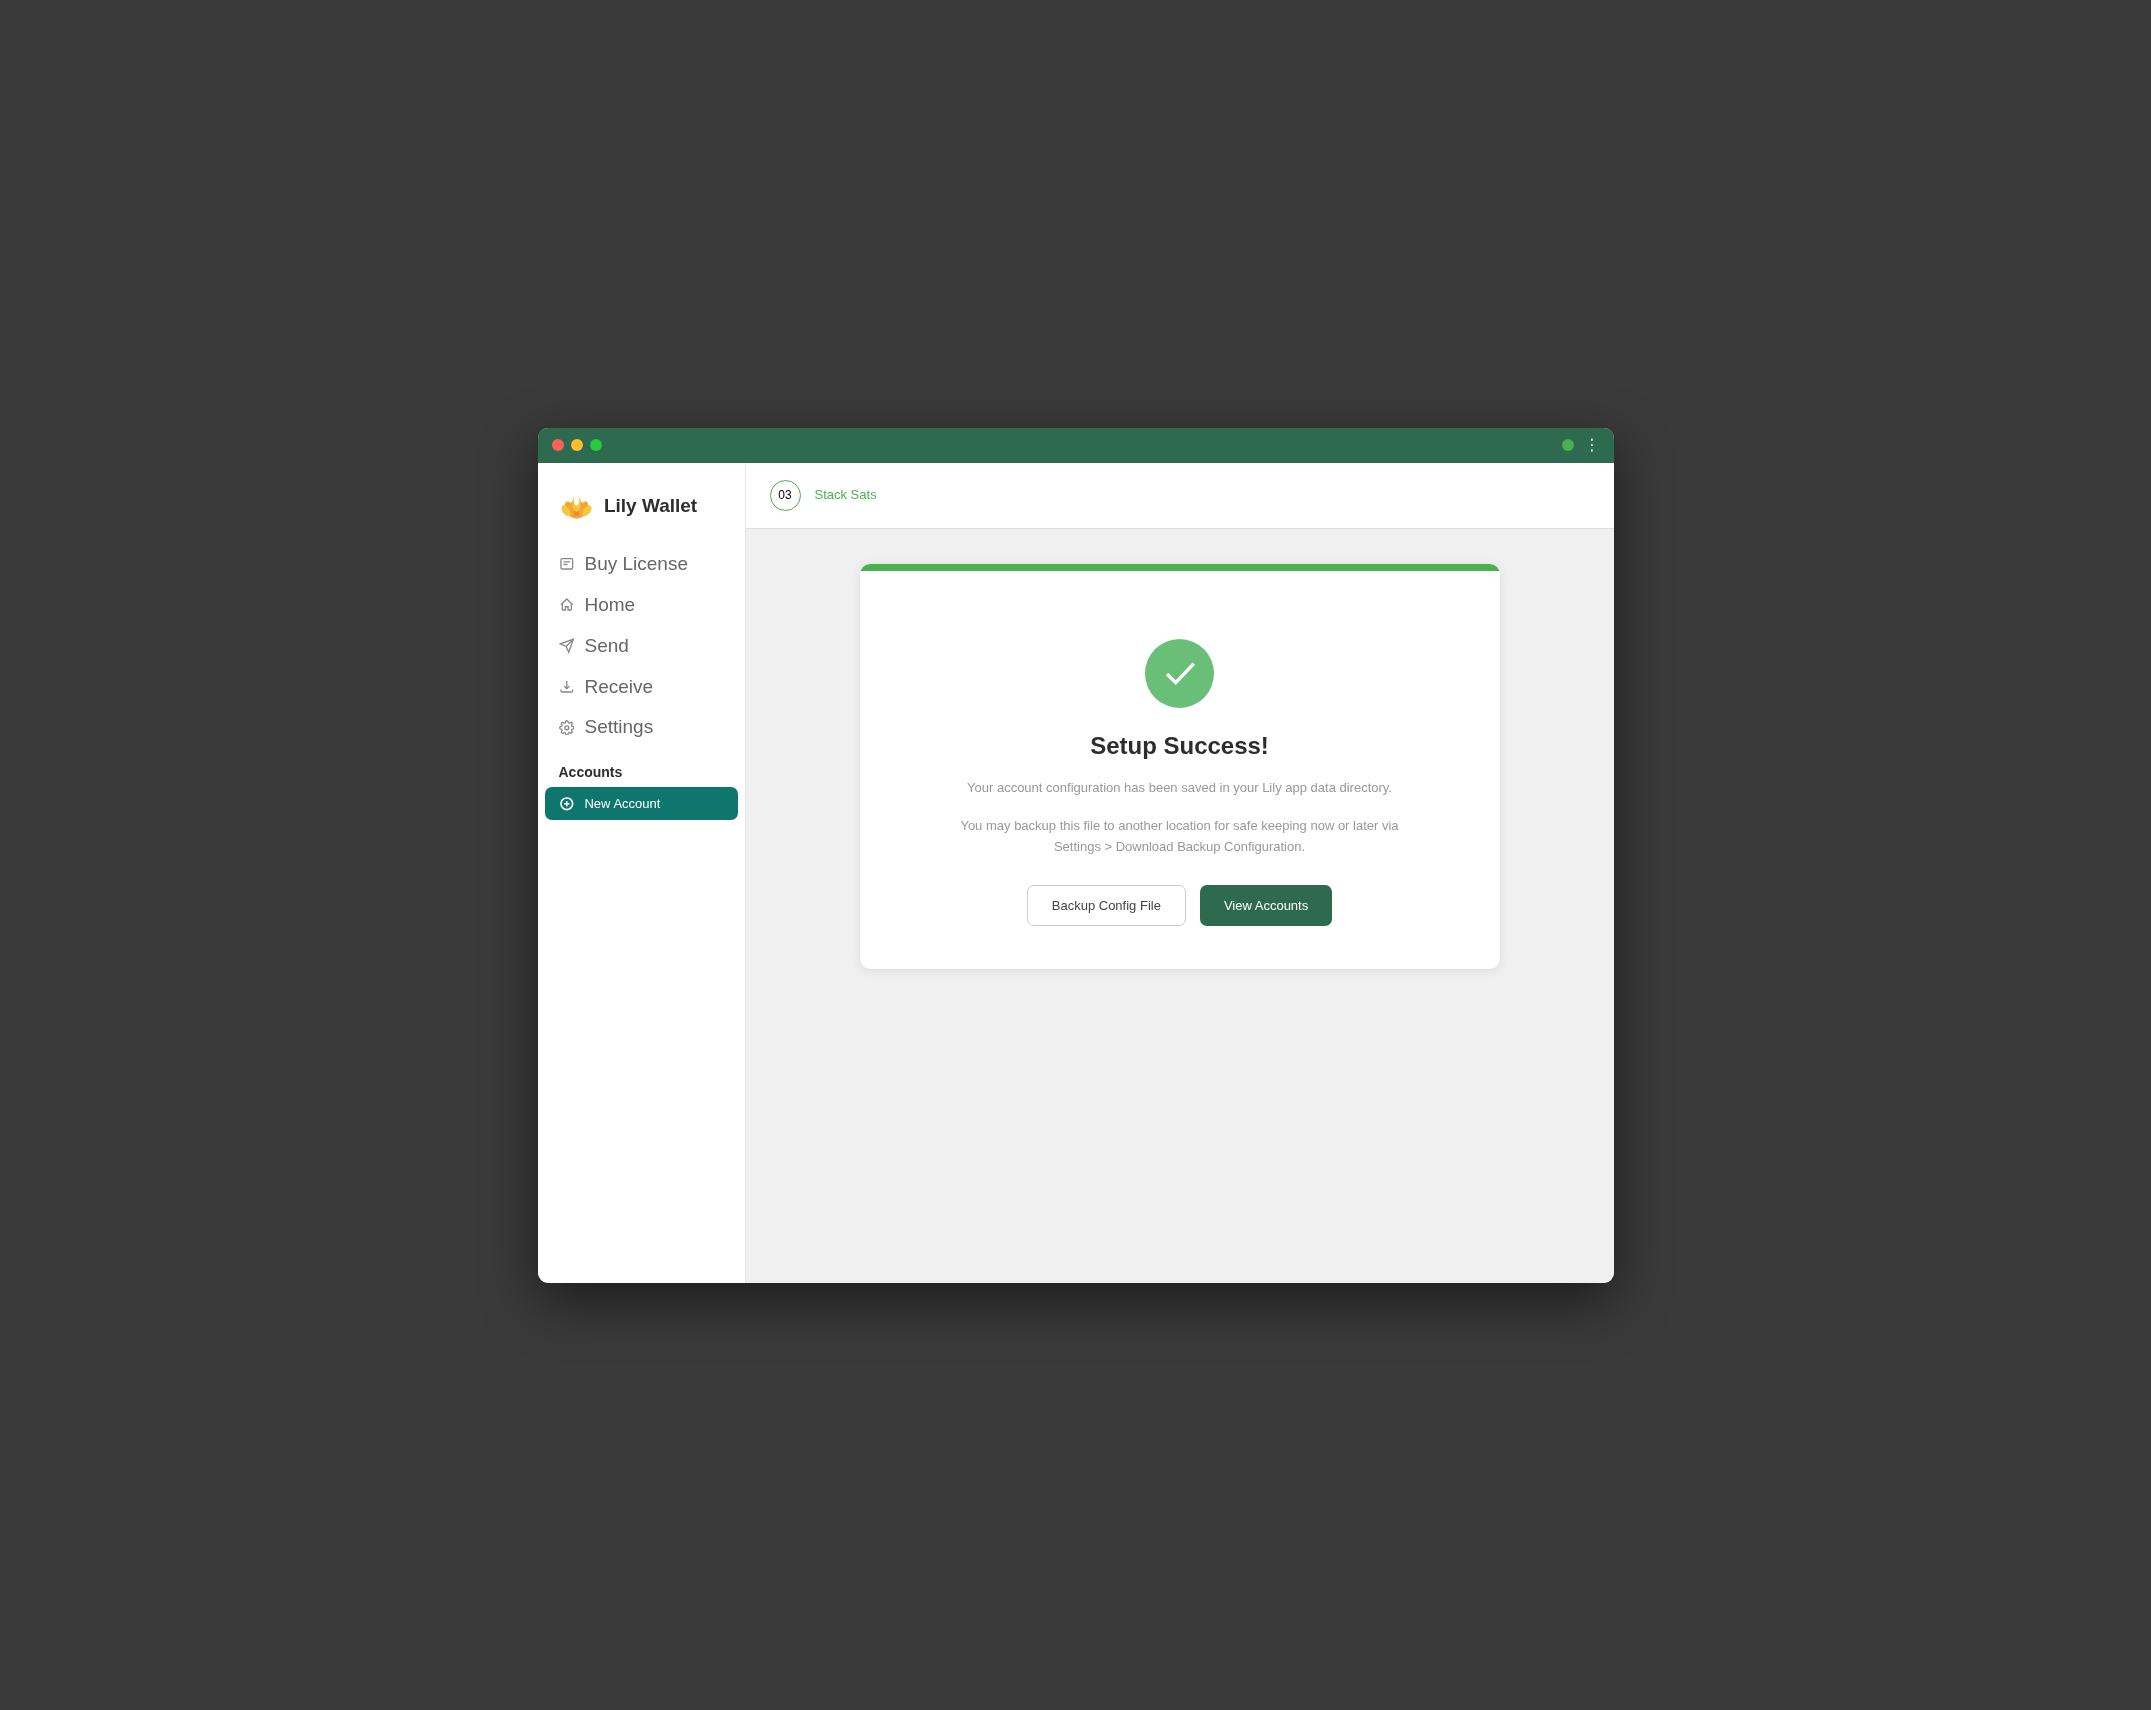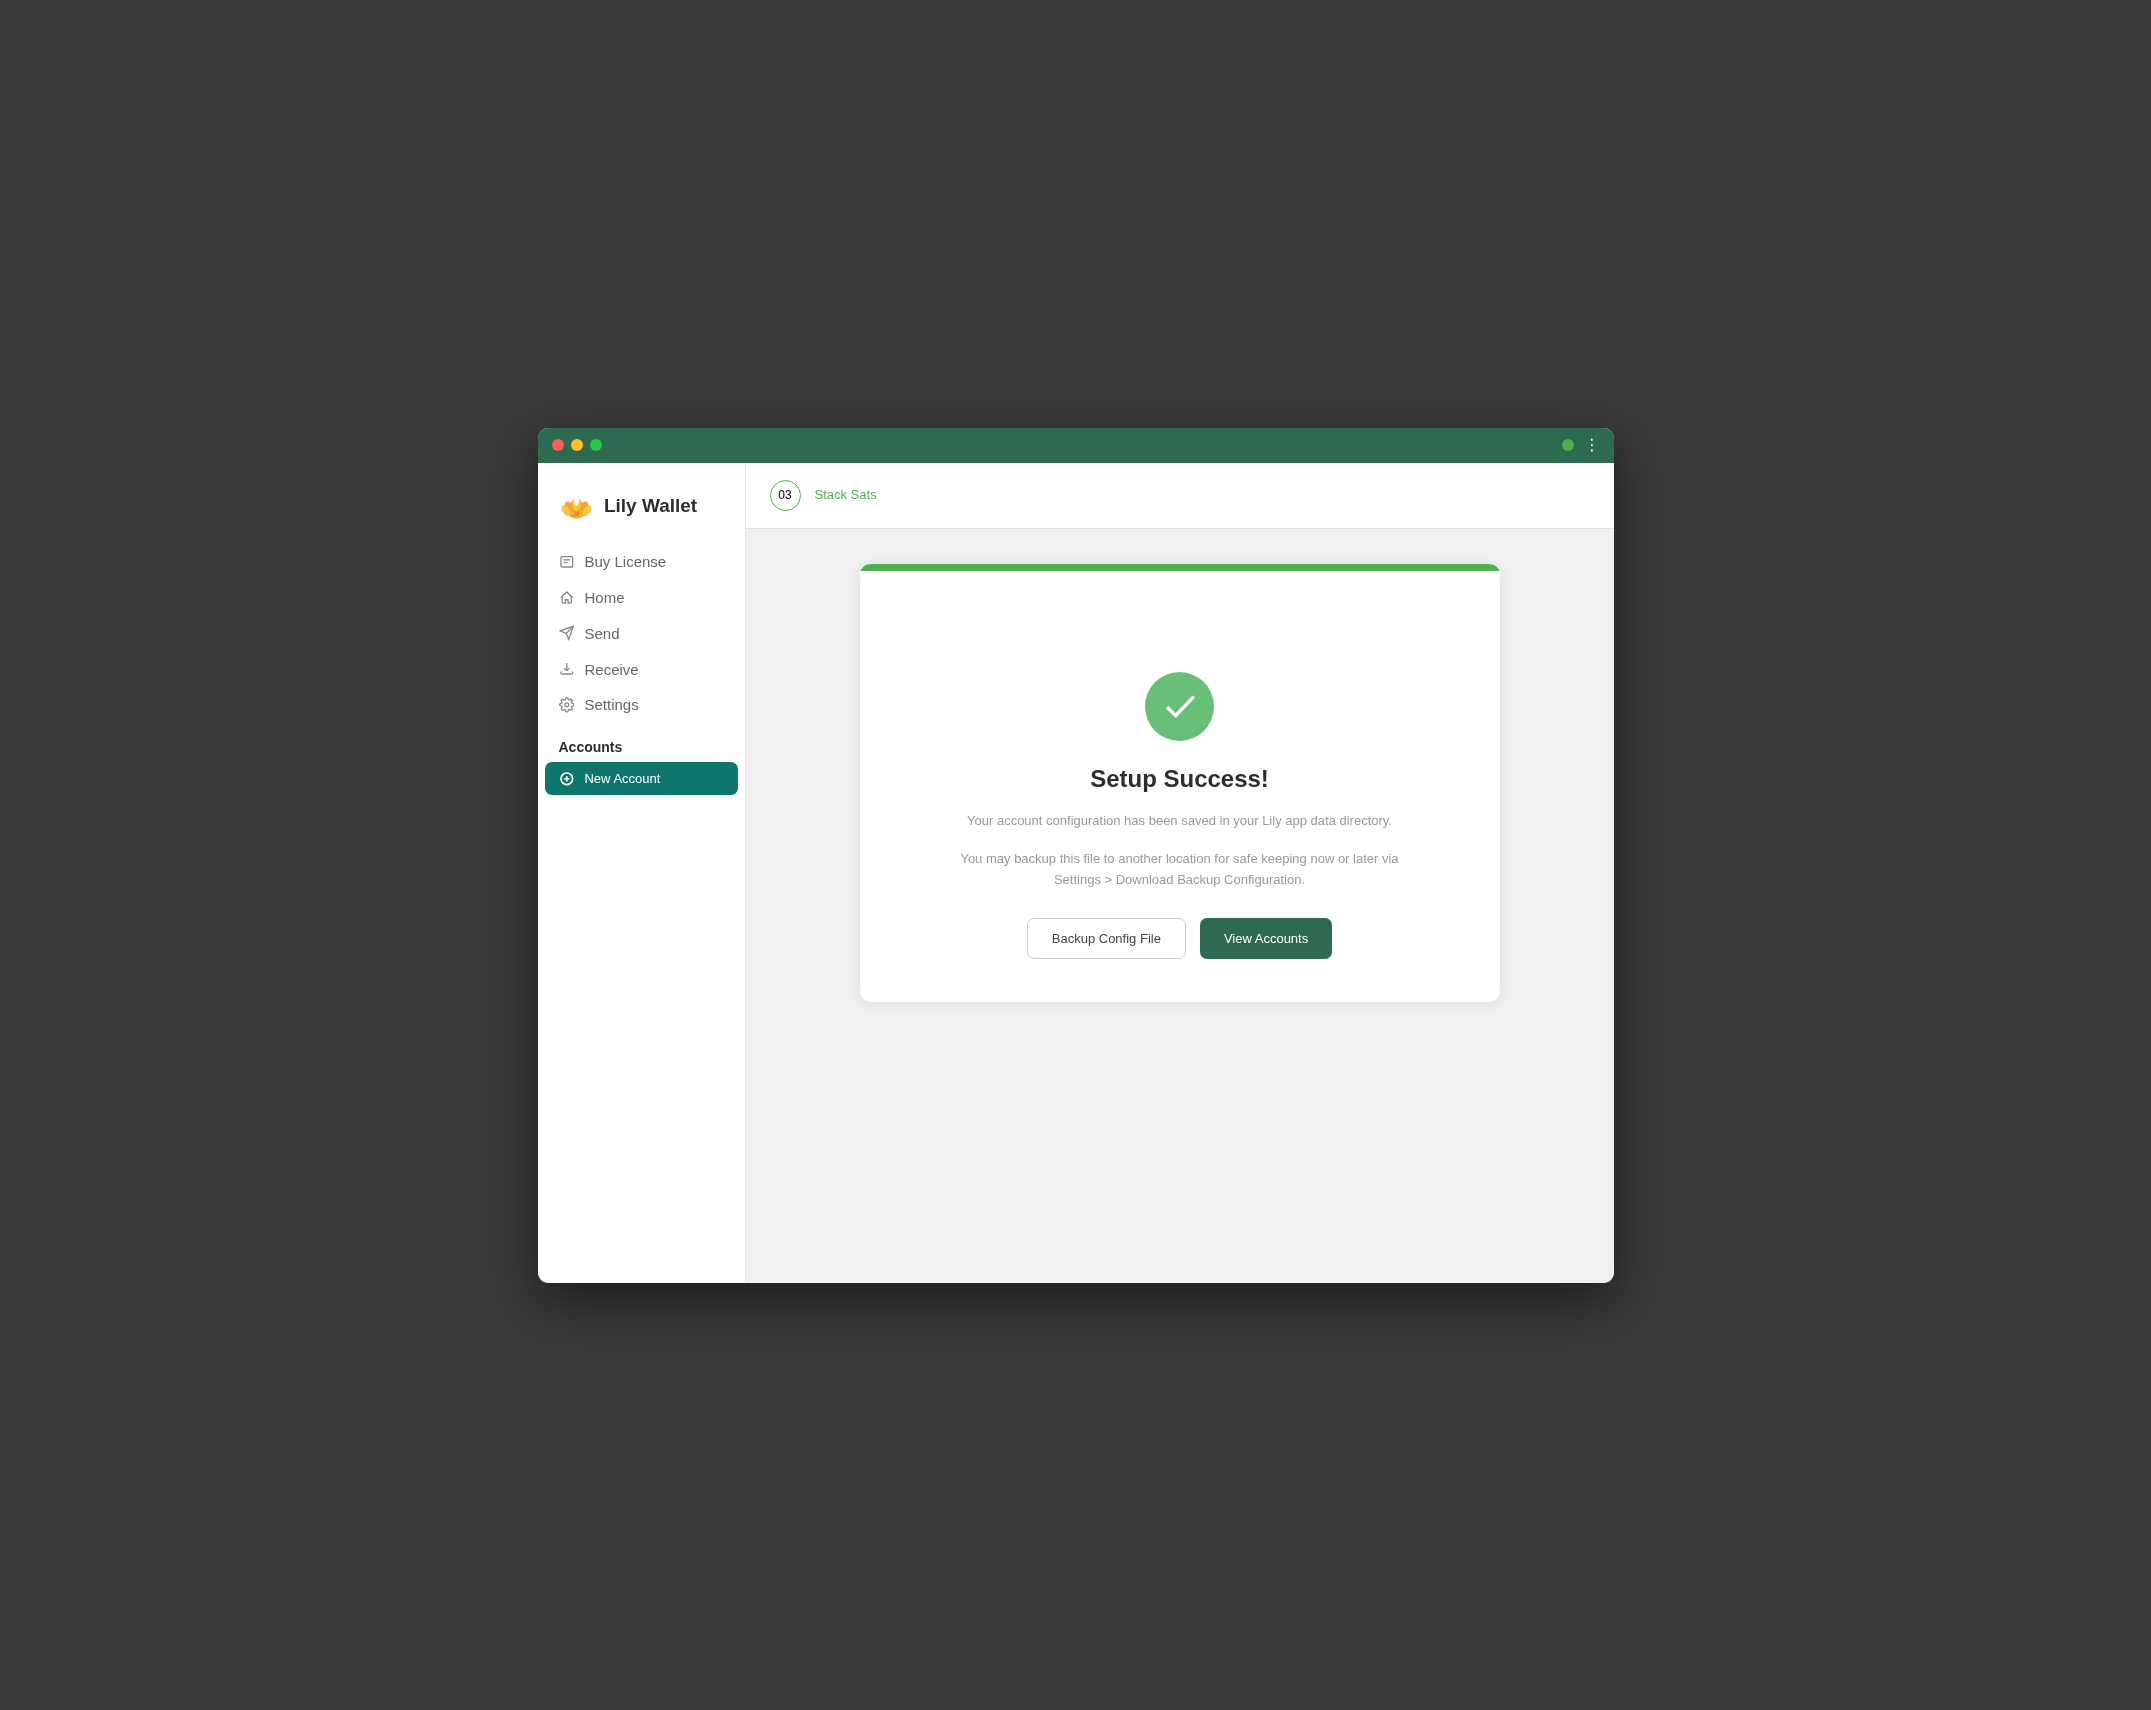--- a/index.html
+++ b/index.html
@@ -113,21 +113,21 @@
     }
 
     .nav-item {
       display: flex;
       align-items: center;
       gap: 10.4px;
       padding: 8.6px 14px;
       border-radius: 7px;
       cursor: pointer;
       color: #666;
-      font-size: 15px;
+      font-size: 19px;
       transition: background 0.15s;
     }
 
     .nav-item svg {
       width: 15.6px;
       height: 15.6px;
       flex-shrink: 0;
     }
 
     .sidebar-section-label {
@@ -250,21 +250,20 @@
       background: #4caf50;
     }
 
     .card-body {
       padding: 68px 35px 43px;
       display: flex;
       flex-direction: column;
       align-items: center;
       text-align: center;
       gap: 17.3px;
-      margin-top: 33px;
     }
 
     .success-icon {
       width: 69px;
       height: 69px;
       border-radius: 50%;
       background: #6abf78;
       display: flex;
       align-items: center;
       justify-content: center;

